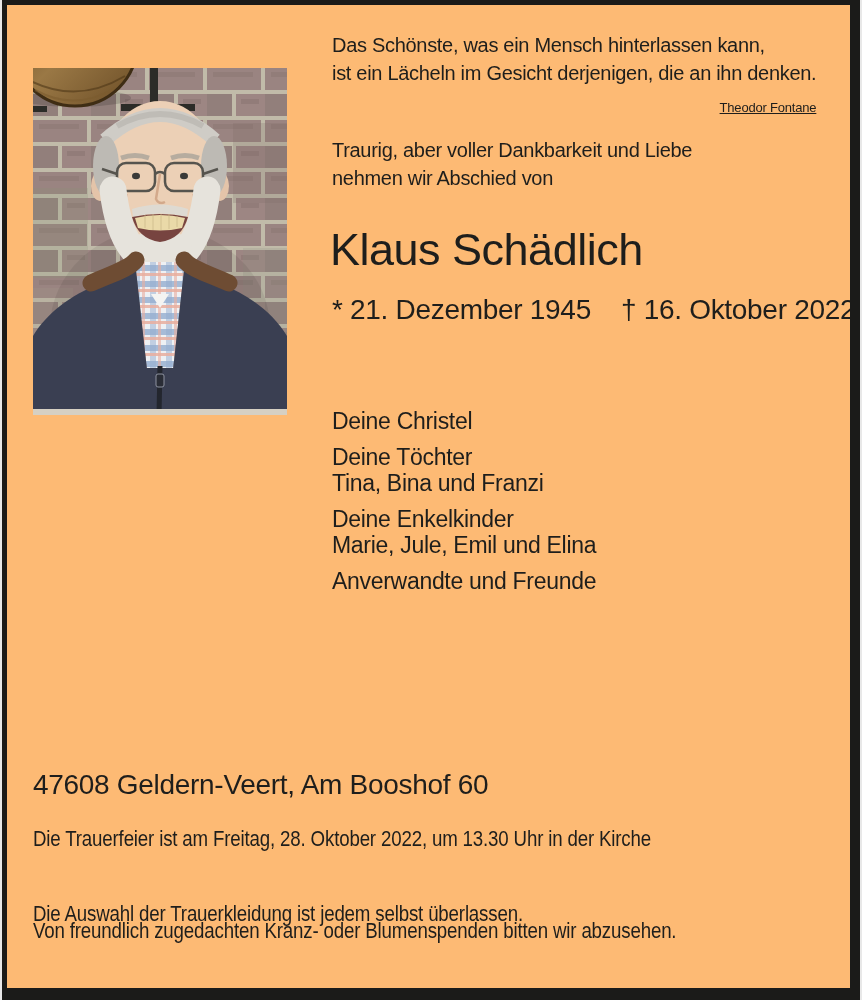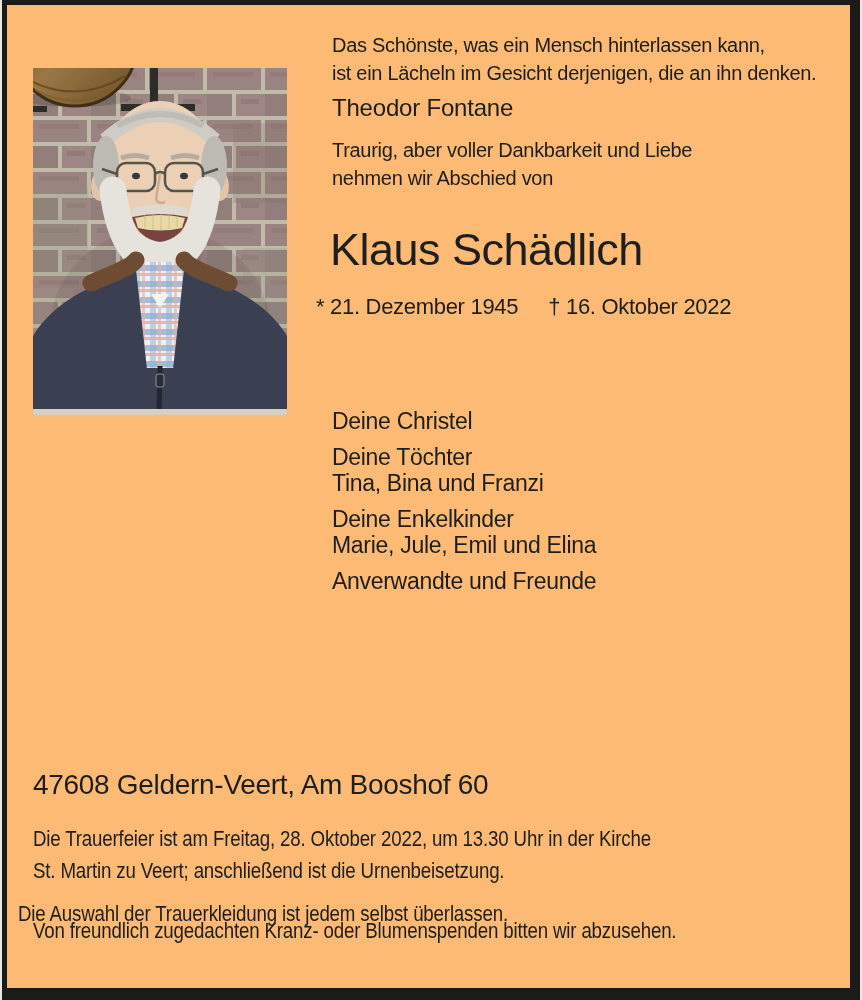--- a/index.html
+++ b/index.html
@@ -17,36 +17,36 @@
     border-style:solid;border-color:#1b1b19;
     border-width:5px 10px 12px 5px;
     pointer-events:none;
     box-sizing:border-box;
     z-index:10;
   }
   .abs{position:absolute;}
   .body-text{font-size:20px;line-height:28px;letter-spacing:-0.3px;}
   .quote{left:330px;top:31px;}
   .quote-attribution{
-    font-size:24px;margin-top:7px;letter-spacing:-0.2px;
+    text-align:right;font-size:13px;margin-top:7px;letter-spacing:-0.2px;text-decoration:underline;
   }
   .intro{left:330px;top:136px;}
   .deceased-name{
     left:328px;top:224px;
     font-size:45px;line-height:52px;font-weight:400;letter-spacing:-0.5px;
   }
-  .dates{left:314px;top:294px;font-size:22px;letter-spacing:-0.3px;}
+  .dates{left:330px;top:294px;font-size:28px;letter-spacing:-0.3px;}
   .dates .death{margin-left:30px;}
   .mourners{left:330px;top:408px;}
   .mourner-group{margin-bottom:10px;}
   .mourner-group div{font-size:23px;line-height:26px;letter-spacing:-0.3px;}
   .address{left:31px;top:769px;font-size:28px;letter-spacing:-0.3px;}
   .ceremony{left:31px;top:824px;}
   .ceremony div{line-height:30px;}
-  .note-1{left:16px;top:901px;}
+  .note-1{left:31px;top:901px;}
   .note-2{left:31px;top:918px;}
   .cond{
     display:inline-block;white-space:nowrap;
     font-size:22px;letter-spacing:-0.2px;
     transform:scaleX(0.85);transform-origin:0 0;
   }
   .photo{left:31px;top:68px;width:254px;height:347px;}
   .photo svg{display:block;}
 </style>
 </head>
@@ -210,21 +210,20 @@
     </div>
     <div class="mourner-group">
       <div>Anverwandte und Freunde</div>
     </div>
   </div>
 
   <div class="abs address">47608 Geldern-Veert, Am Booshof 60</div>
 
   <div class="abs ceremony">
     <div><span class="cond">Die Trauerfeier ist am Freitag, 28. Oktober 2022, um 13.30 Uhr in der Kirche</span></div>
-    <div><span class="cond">St. Martin zu Veert; anschließend ist die Urnenbeisetzung.</span></div>
   </div>
 
   <div class="abs note-1">
     <span class="cond">Die Auswahl der Trauerkleidung ist jedem selbst überlassen.</span>
   </div>
   <div class="abs note-2">
     <span class="cond">Von freundlich zugedachten Kranz- oder Blumenspenden bitten wir abzusehen.</span>
   </div>
 
 </div>

